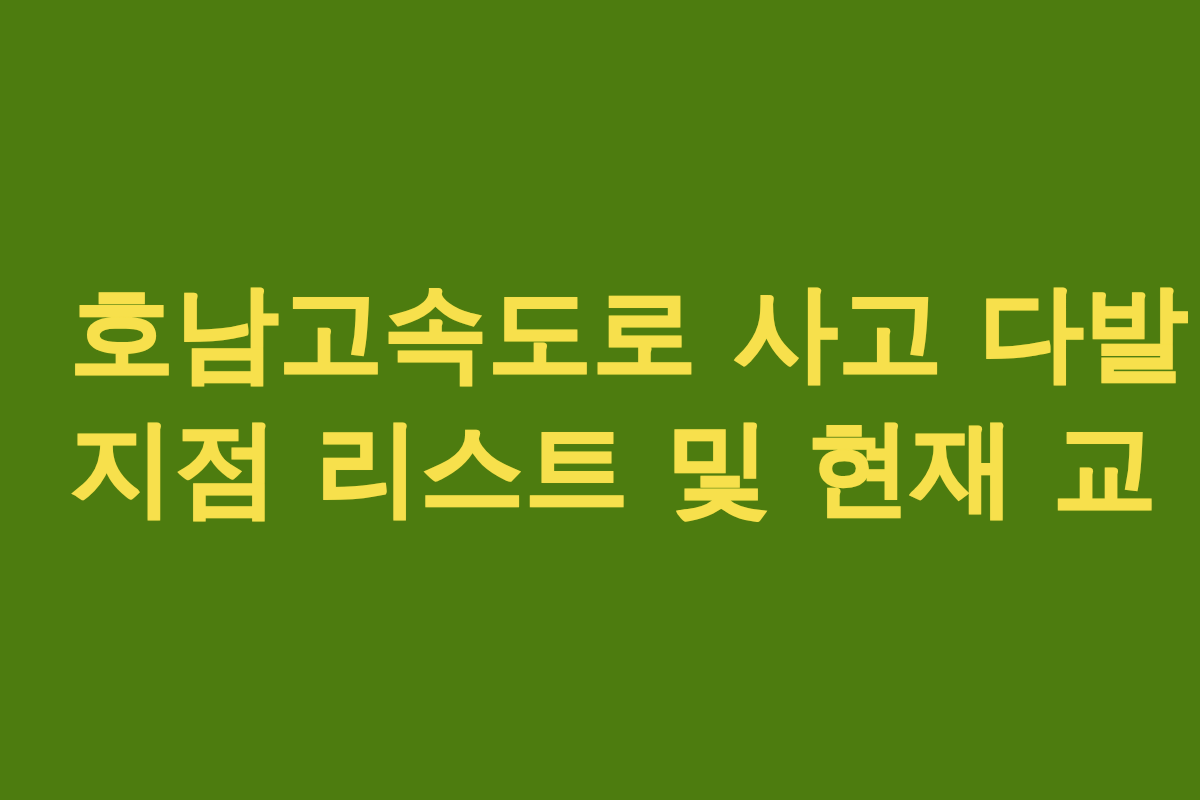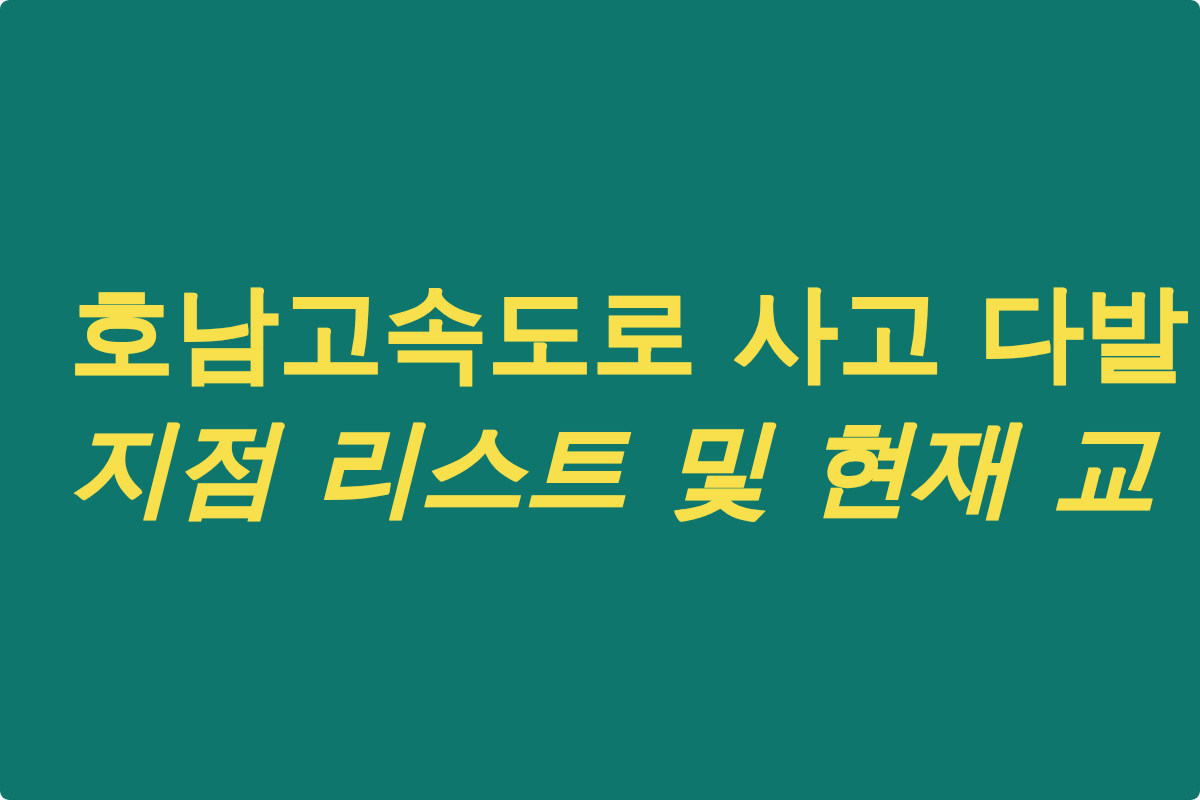--- a/index.html
+++ b/index.html
@@ -55,27 +55,26 @@
   }
 
   .headline .line {
     display: block;
     white-space: nowrap;
   }
 
   .headline .line-2,
   .headline .line-3 {
     margin-top: 0;
-    font-style: italic;
   }
 </style>
 </head>
 <body>
 
-<div class="banner" style="background-color: #0f766e; border-radius: 9px;">
+<div class="banner" style="background-color: #4d7c0f;">
 
   <div class="banner-inner">
 
     <h1 class="headline" style="color: rgb(247, 224, 76); -webkit-text-stroke: 2px rgb(247, 224, 76);">
       <span class="line line-1">호남고속도로 사고 다발</span>
       <span class="line line-2">지점 리스트 및 현재 교</span>
     </h1>
 
   </div>
 </div>

